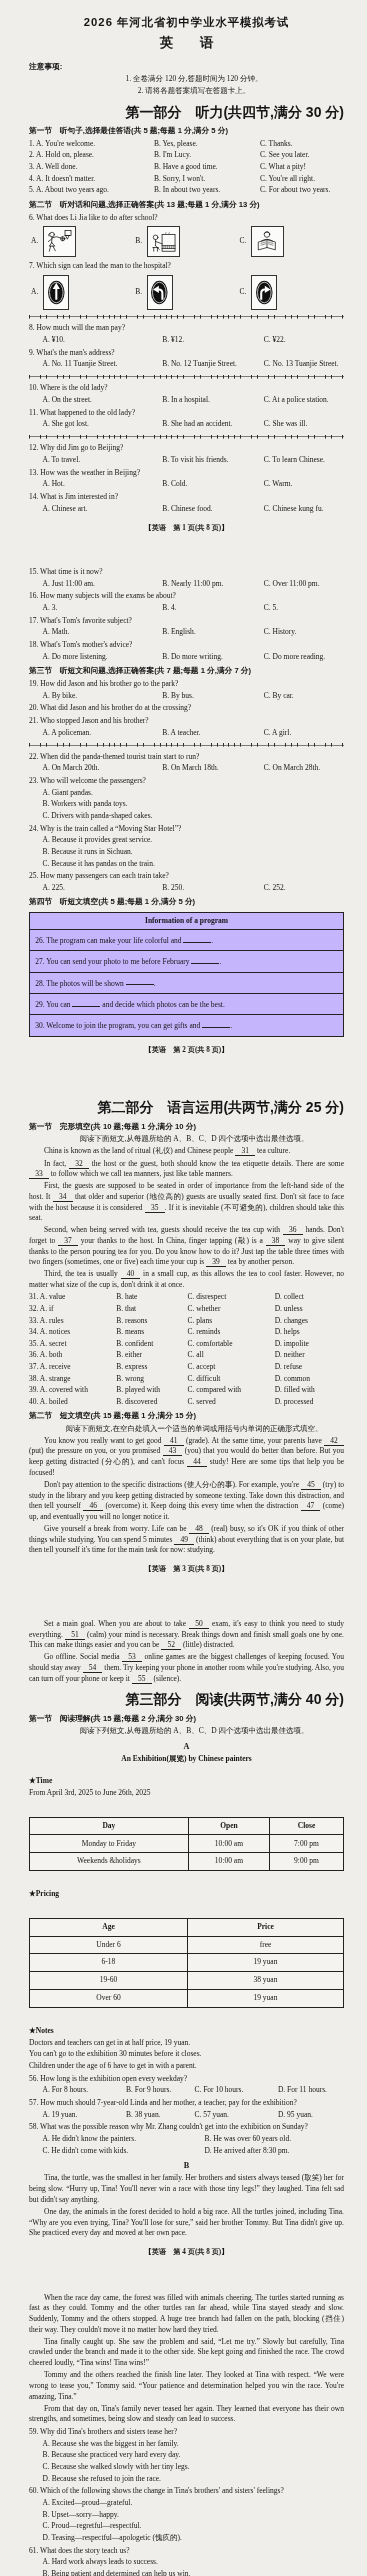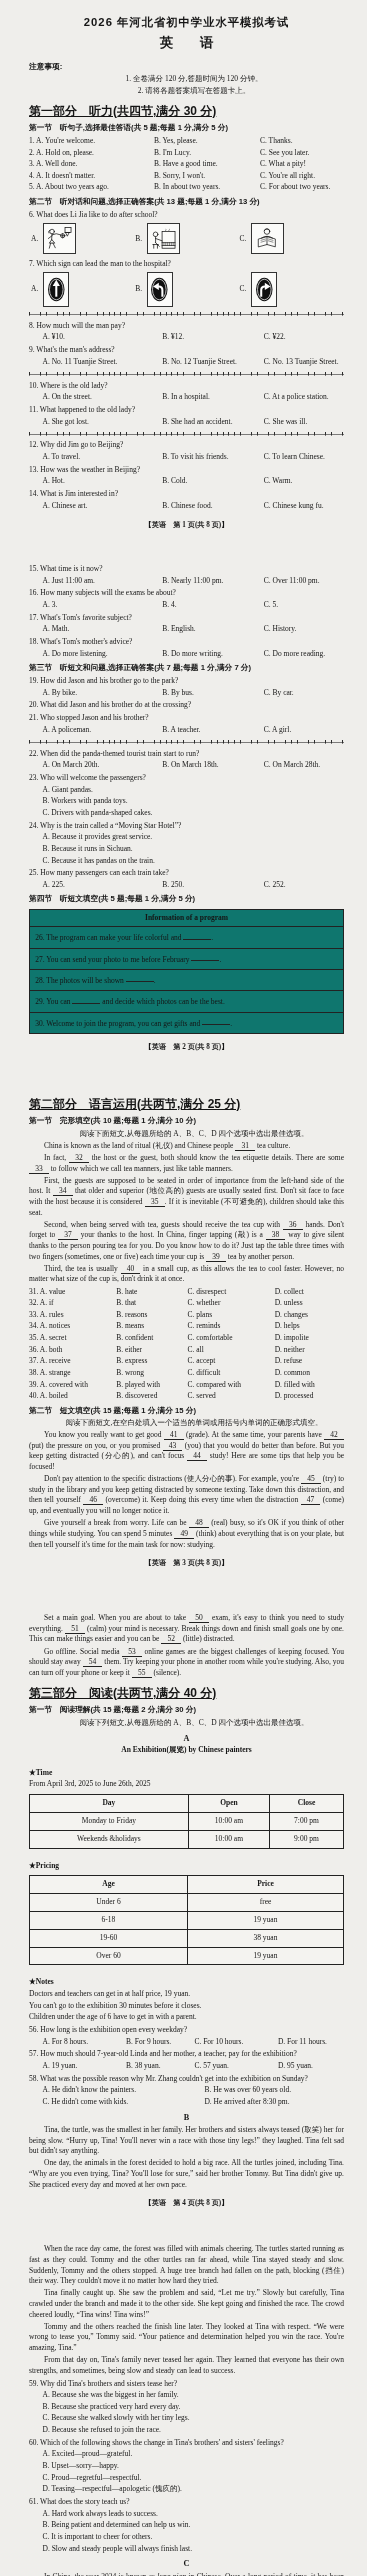--- a/index.html
+++ b/index.html
@@ -4,46 +4,46 @@
 <style>
   html,body{margin:0;padding:0;}
   body{width:368px;height:3921px;overflow:hidden;background:#efeeeb;color:#151515;
        font-family:"Liberation Serif",serif;font-size:7.5px;line-height:1.42;}
   .doc{padding:12.4px 24px 0 29px;}
   .title{font-family:"Liberation Sans",sans-serif;font-weight:700;text-align:center;
          font-size:11.3px;letter-spacing:1px;margin:2.1px 0 2.1px;}
   .title2{font-family:"Liberation Sans",sans-serif;font-weight:700;text-align:center;
           font-size:13.4px;margin:1px 0 10.3px;}
   .hl{font-family:"Liberation Sans",sans-serif;font-weight:700;font-size:7.7px;margin:3.6px 0 1.5px;}
-  .hc{font-family:"Liberation Sans",sans-serif;font-weight:700;font-size:12px;text-align:left;margin:6.2px 0 3.1px;text-decoration:underline;}
+  .hc{font-family:"Liberation Sans",sans-serif;font-weight:700;font-size:14px;text-align:right;margin:6.2px 0 3.1px;}
   .line{margin:1px 0;}
   .ind{padding-left:2em;text-align:center;}
   .para{text-align:justify;text-indent:2em;margin:1.5px 0;}
   .stem{padding-left:1.8em;text-indent:-1.8em;margin-top:2.1px;}
   .mcq{margin:0.5px 0;}
   .opts{display:grid;padding-left:1.8em;column-gap:2.1px;row-gap:1px;margin:1px 0;}
   .opts.noind{padding-left:0;}
   .cols3{grid-template-columns:39% 33% 28%;}
   .cols4{grid-template-columns:27% 22% 27% 24%;}
   .cols2{grid-template-columns:53% 47%;}
   .stack{grid-template-columns:100%;}
   .sep{height:4.1px;margin:4.6px 0;
        background-image:linear-gradient(#2c2c2c,#2c2c2c),
          repeating-linear-gradient(90deg,#2c2c2c 0 0.7px,transparent 0.7px 5.7px);
        background-size:100% 0.6px,100% 3.6px;background-position:center center,center center;
        background-repeat:no-repeat,repeat-x;}
   .pgfooter{text-align:center;font-weight:600;margin:8.2px 0 3.1px;font-size:7.2px;}
   .bl{display:inline-block;width:28px;height:1em;border-bottom:0.6px solid #222;vertical-align:baseline;}
   .bn{border-bottom:0.6px solid #222;padding:0 6.2px;}
   .it{font-style:italic;}
-  .ptable{border:0.8px solid #222;margin:4.1px 0;background:#0f766e;}
+  .ptable{border:0.8px solid #222;margin:4.1px 0;background:#c4b5fd;}
   .ptable .ttl{text-align:center;font-weight:700;padding:2.6px 4.1px;border-bottom:0.7px solid #222;}
   .ptable .prow{padding:4.1px 5.2px;border-bottom:0.7px solid #222;}
   .ptable .prow:last-child{border-bottom:none;}
-  table.gt{border-collapse:collapse;width:100%;margin:4px 0;background:#f4f3f0;}
+  table.gt{border-collapse:collapse;width:100%;margin:18px 0;background:#f4f3f0;}
   table.gt th,table.gt td{border:0.8px solid #222;padding:3.1px 4.1px;text-align:center;font-weight:400;}
   table.gt th{font-weight:700;}
   .figrow{display:flex;padding-left:2.1px;margin:3.1px 0 4.1px;}
   .figcell{width:33.3%;display:flex;align-items:center;gap:4.6px;}
   .imgbox{width:31px;height:29px;border:0.7px solid #333;background:#fbfbf9;
           display:flex;align-items:center;justify-content:center;}
   .signbox{width:24px;height:33px;border:0.7px solid #333;background:#fbfbf9;
           display:flex;align-items:center;justify-content:center;}
   .plabel{text-align:center;font-weight:700;font-size:8.2px;margin:4.1px 0 1px;}
   .ptitle{text-align:center;font-weight:700;margin:1px 0 3.1px;}

